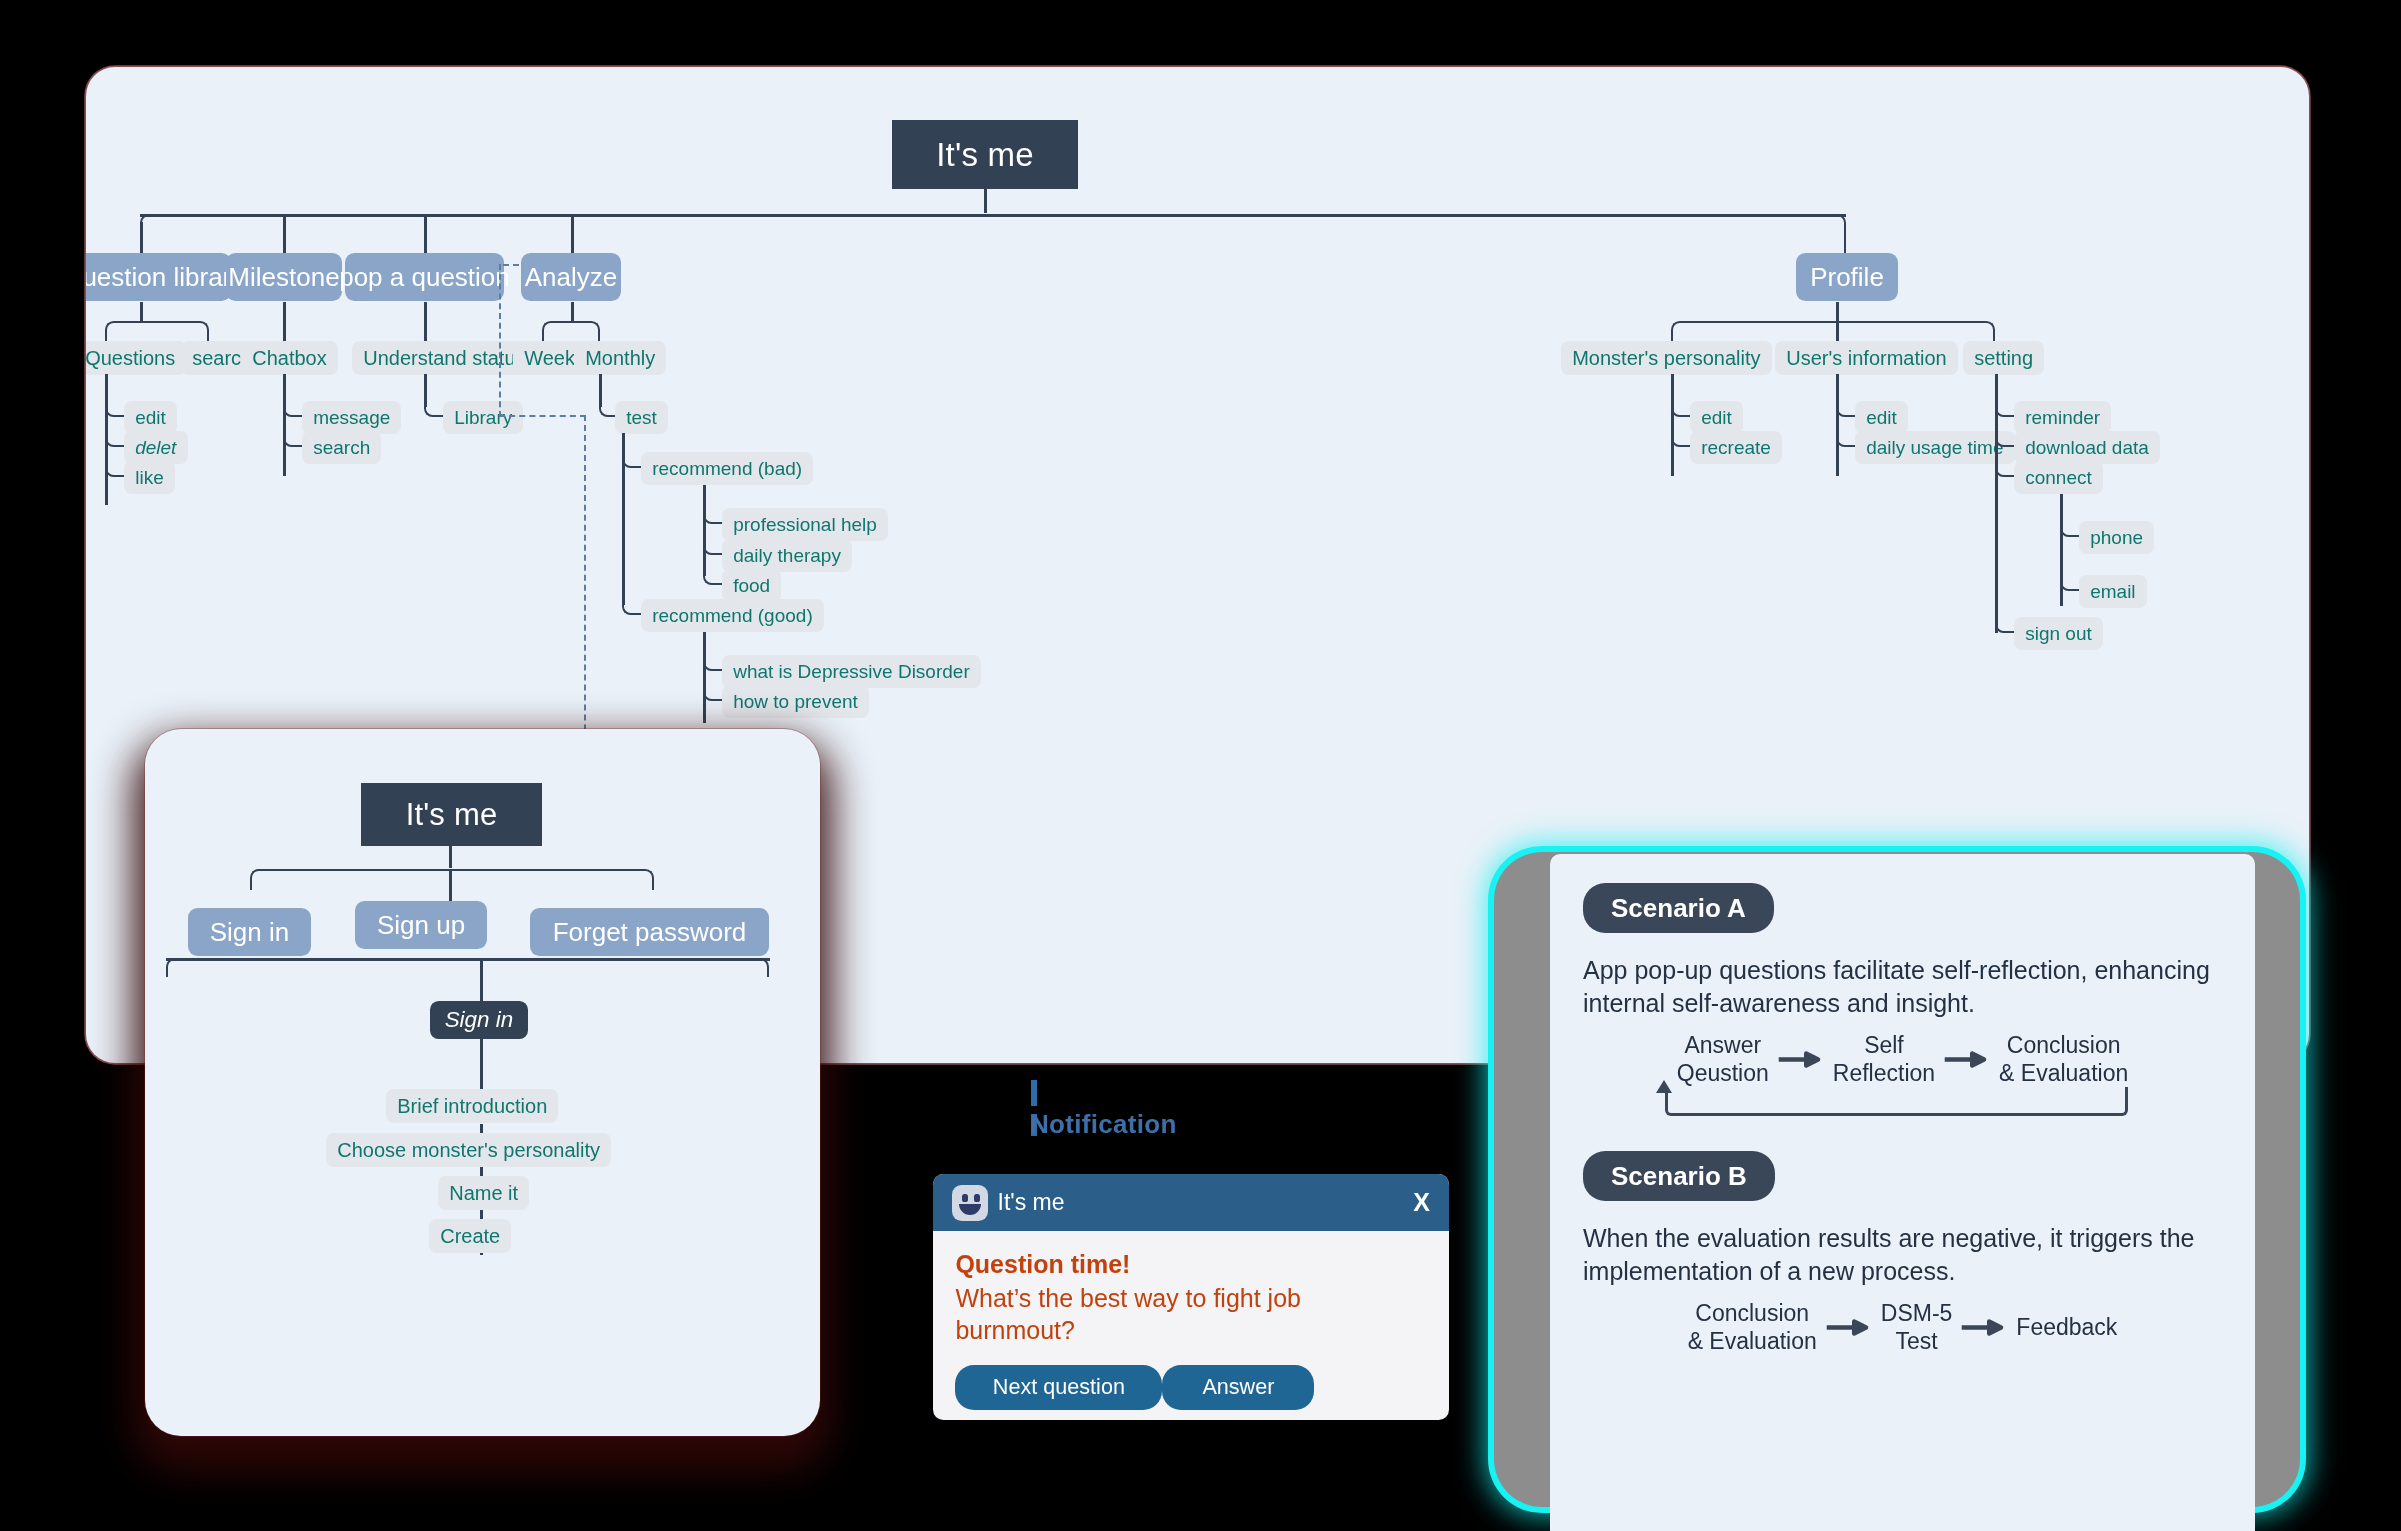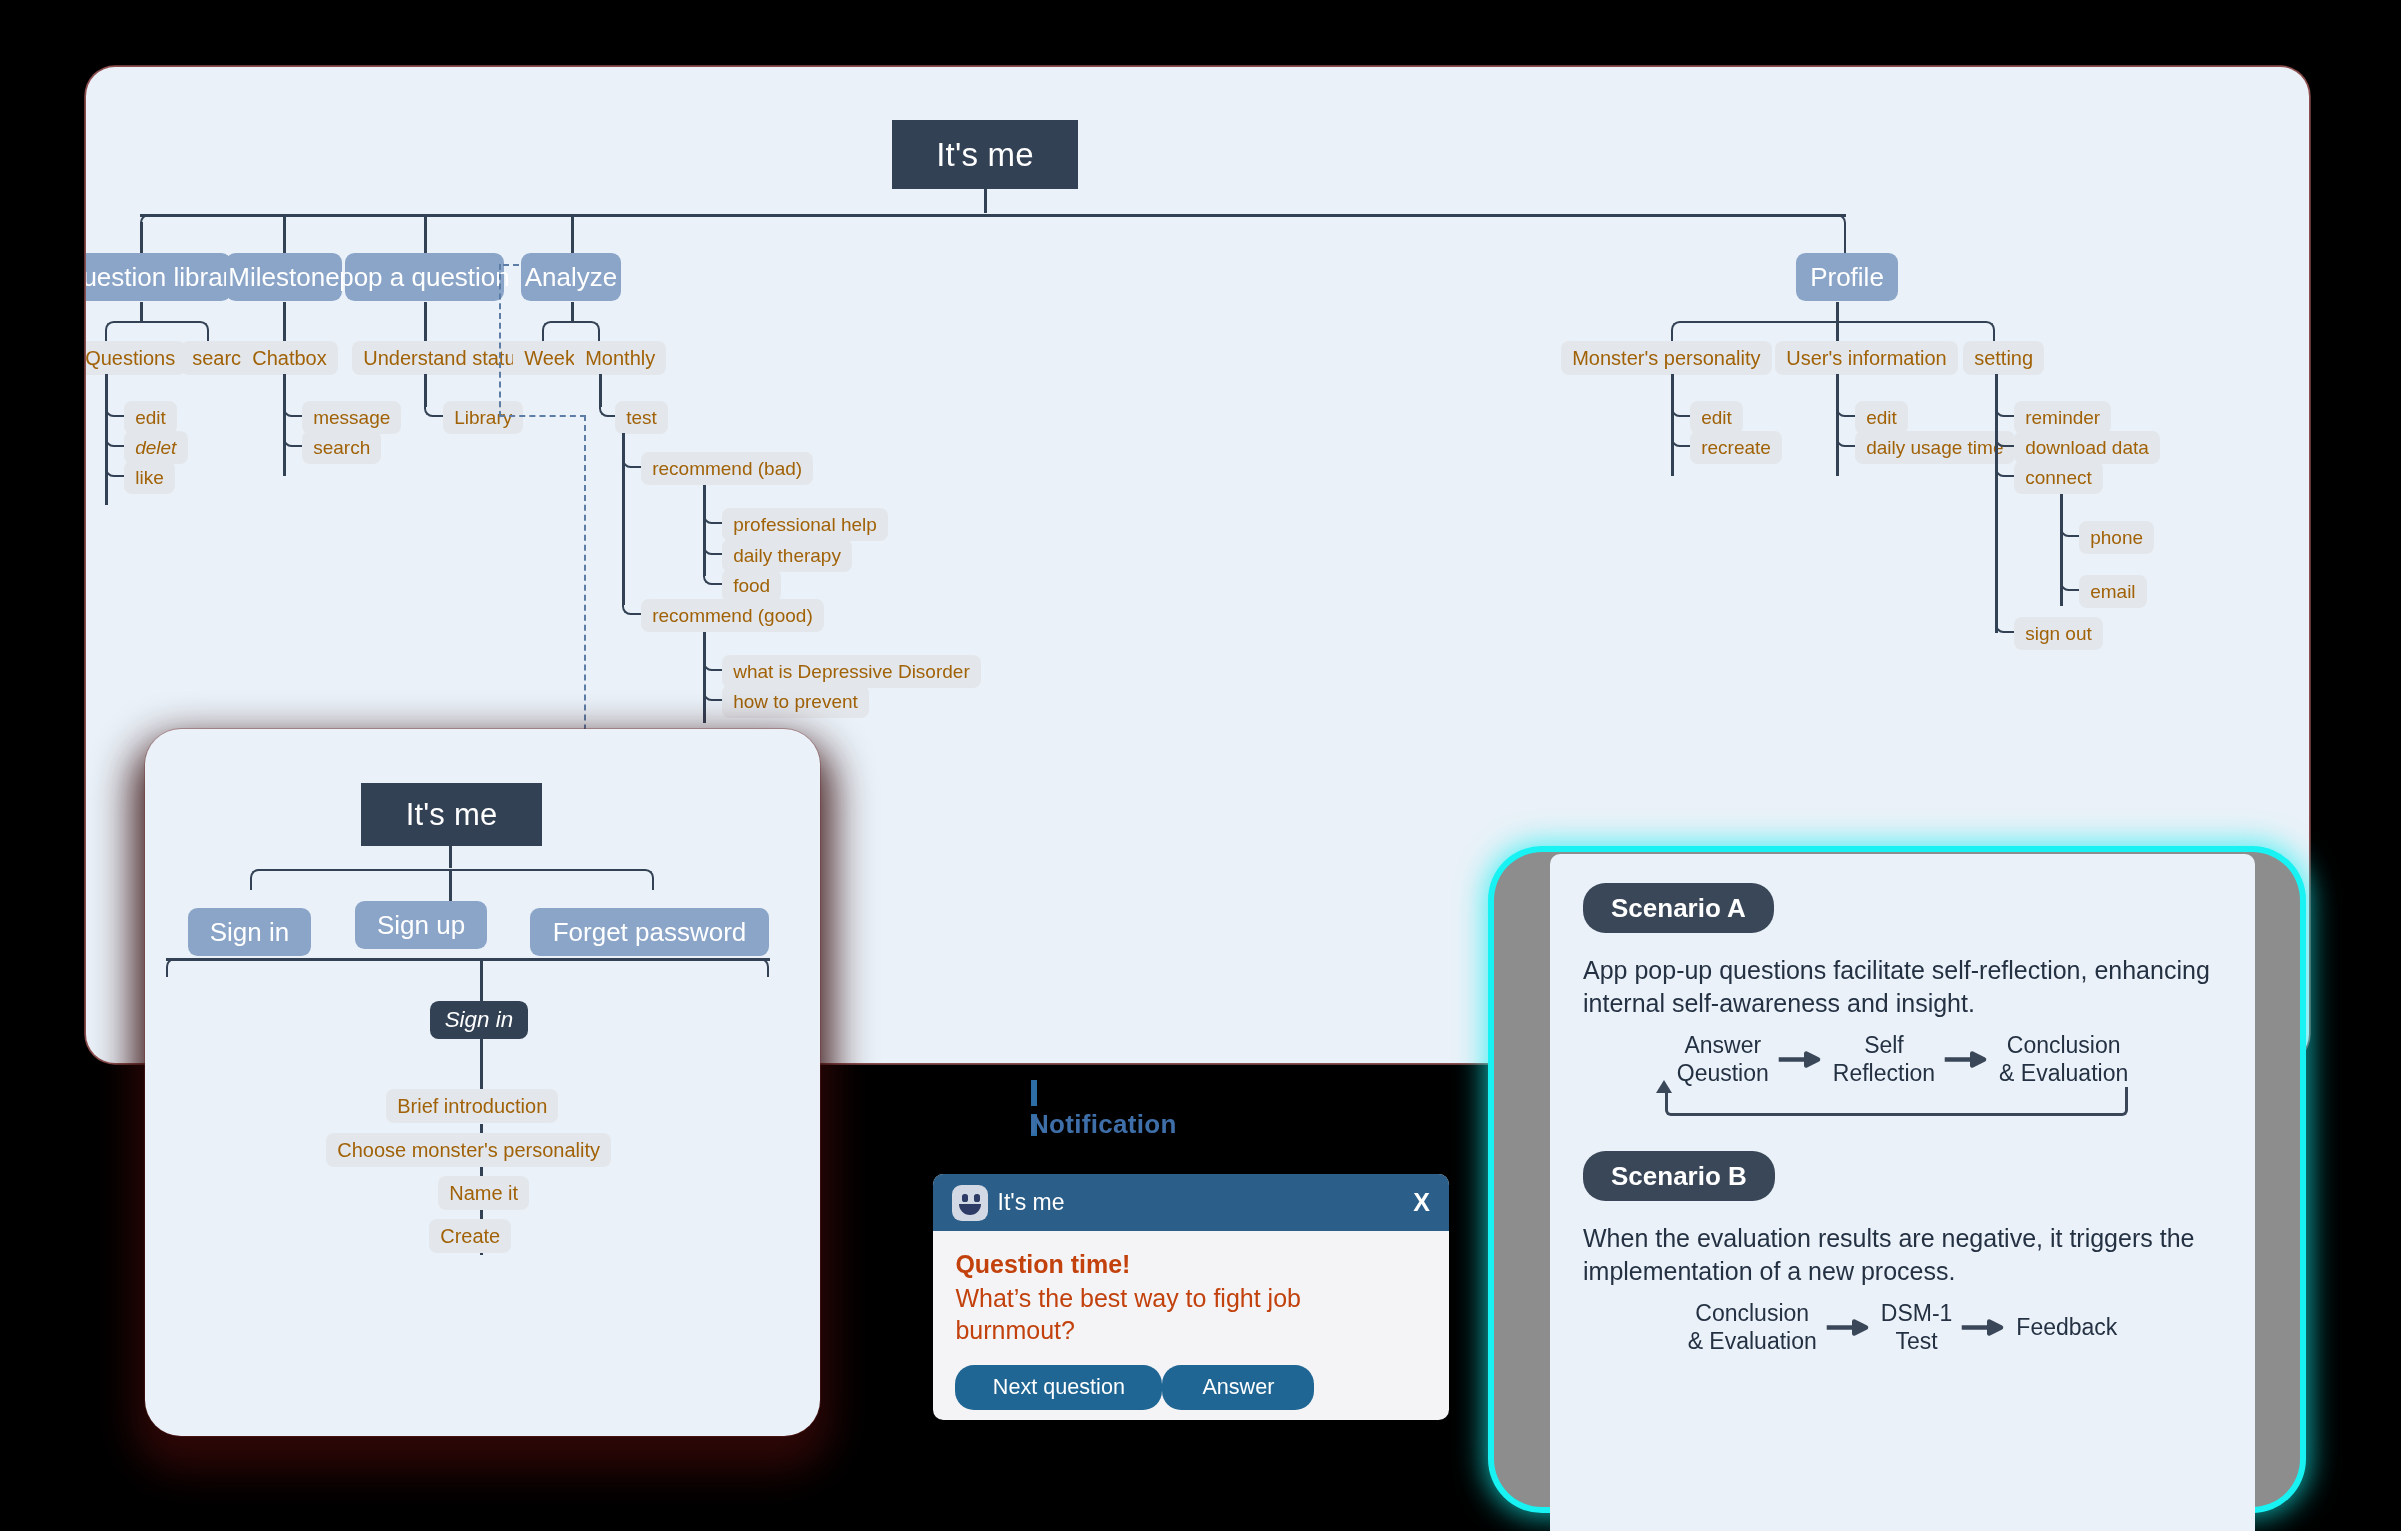--- a/index.html
+++ b/index.html
@@ -13,21 +13,21 @@
     box-shadow:0 0 0 1.7px rgba(255,140,140,.55);
     overflow:hidden;
   }
 
   
   .node{position:absolute; box-sizing:border-box; display:flex;
         align-items:center; justify-content:center; white-space:nowrap;}
   .root{background:#334155; color:#fff; font-size:33px; letter-spacing:0.2px;}
   .lvl1{background:#8aa5c8; color:#fff; font-size:26px; border-radius:9.5px;
         padding:0 19px; height:48px;}
-  .pill{background:#e3e7ec; color:#a16207; font-size:20px; border-radius:7.8px;
+  .pill{background:#e3e7ec; color:#0f766e; font-size:20px; border-radius:7.8px;
         padding:0 11.2px; height:34px;}
   .pill.sm{font-size:19px;height:33px;}
 
   
   .ln{position:absolute; background:#334155;}
   .lnv{width:2.6px;}
   .lnh{height:2.6px;}
   .elbow{position:absolute; border-color:#334155; border-style:solid;
          border-width:0; box-sizing:border-box;}
   
@@ -420,21 +420,21 @@
     <div class="flow-step">
       <div>Conclusion</div>
       <div>&amp; Evaluation</div>
     </div>
     <div class="flow-arrow">
       <svg width="48" height="19" viewBox="0 0 56 22">
           <path d="M2 11 H38 M34 4 L48 11 L34 18 Z" stroke="#3a4759" stroke-width="5" fill="#3a4759" stroke-linejoin="round"></path>
         </svg>
     </div>
     <div class="flow-step">
-      <div>DSM-1</div>
+      <div>DSM-5</div>
       <div>Test</div>
     </div>
     <div class="flow-arrow">
       <svg width="48" height="19" viewBox="0 0 56 22">
           <path d="M2 11 H38 M34 4 L48 11 L34 18 Z" stroke="#3a4759" stroke-width="5" fill="#3a4759" stroke-linejoin="round"></path>
         </svg>
     </div>
     <div class="flow-step">
       <div>Feedback</div>
     </div>

